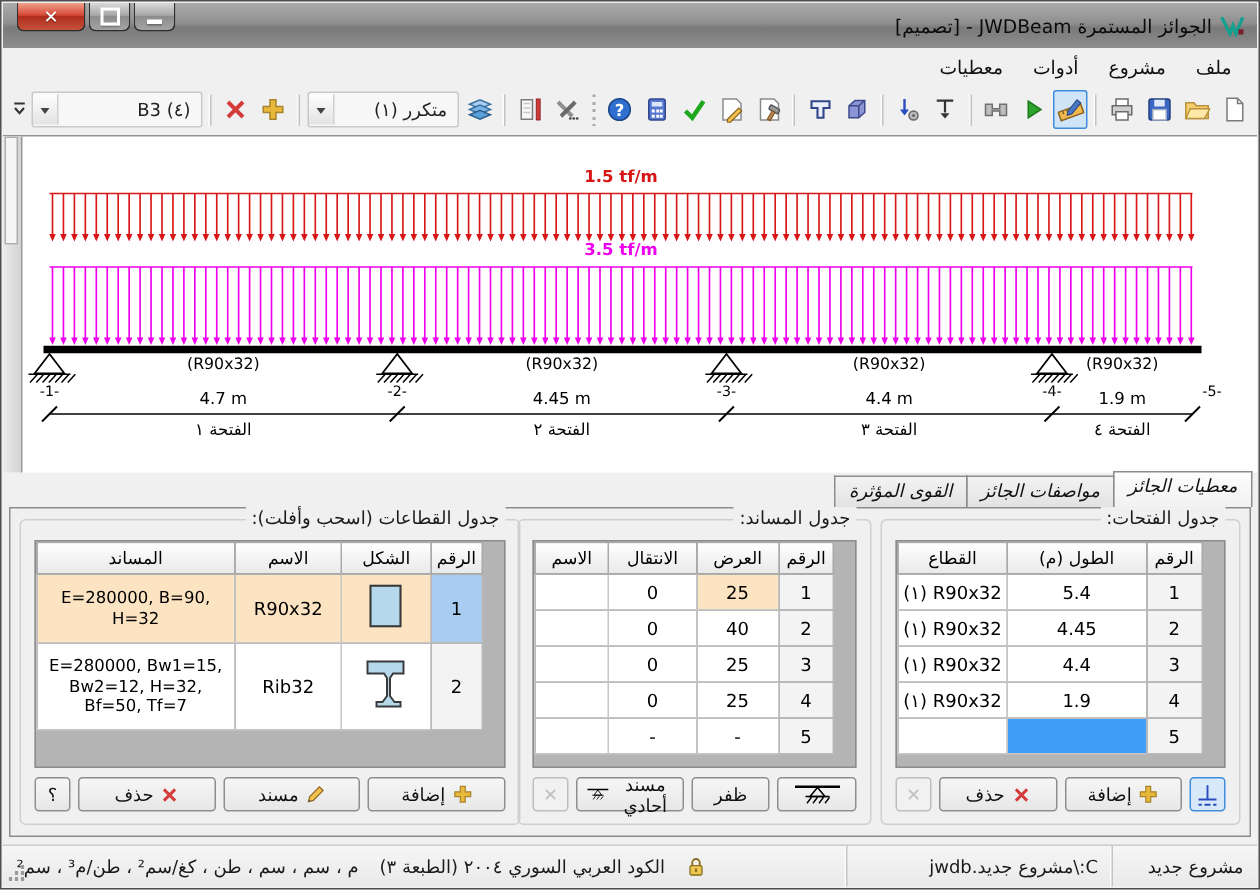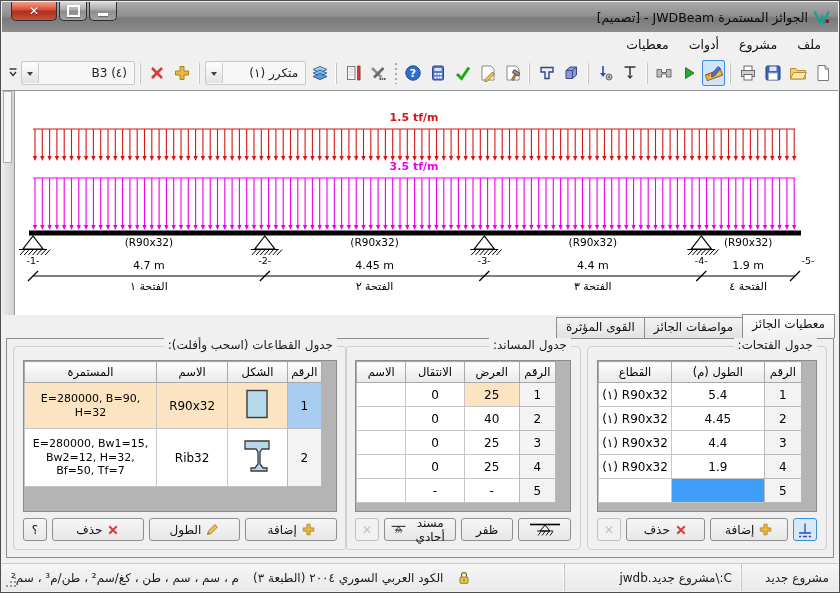--- a/index.html
+++ b/index.html
@@ -42,21 +42,21 @@
   .vthumb{position:absolute;left:1px;right:2px;top:0;height:72px;background:#f5f5f5;border:1px solid #adadad;box-sizing:border-box;}
   .canvas svg{position:absolute;left:13px;top:0;}
   .lbl-load{font:bold 11px "DejaVu Sans",sans-serif;}
   .lbl-sup{font:9.5px "DejaVu Sans",sans-serif;}
   .lbl-sec{font:10.5px "DejaVu Sans",sans-serif;}
   .lbl-dim{font:11px "DejaVu Sans",sans-serif;}
   .lbl-span{font:11px "DejaVu Sans",sans-serif;direction:rtl;}
   
   .tabs{position:absolute;right:5px;top:316px;height:21px;display:flex;direction:rtl;align-items:flex-end;z-index:3;}
   .tab{font-size:12px;color:#111;padding:2px 9px 3px;border:1px solid #8c8c8c;border-bottom:none;
-    background:linear-gradient(180deg,#f3f3f3,#e2e2e2);height:15px;margin-inline-start:-1px;cursor:default;}
+    background:linear-gradient(180deg,#f3f3f3,#e2e2e2);height:15px;margin-inline-start:-1px;cursor:default;font-style:italic;}
   .tab.active{background:linear-gradient(180deg,#fdfdfd,#f1f1f1);height:18px;position:relative;z-index:4;}
   .tabpanel{position:absolute;left:5px;right:5px;top:337px;height:220px;background:#f0f0f0;border:1px solid #8c8c8c;box-sizing:border-box;z-index:2;}
   
   .gb{position:absolute;top:7px;height:204px;border:1px solid #cfcfcf;border-radius:4px;box-sizing:border-box;}
   .gb-title{position:absolute;top:-9px;right:9px;background:#f0f0f0;padding:0 4px;font-size:12px;color:#1a1a1a;direction:rtl;white-space:nowrap;text-align:center;}
   .gb-spans{right:6px;width:240px;}
   .gb-supports{right:252px;width:236px;}
   .gb-sections{left:6px;width:334px;}
   
   .grid{position:absolute;left:9px;right:9px;top:13px;height:150px;background:#b4b4b4;border:1px solid #8c8c8c;
@@ -487,21 +487,21 @@
 
     <div class="gb gb-sections">
       <span class="gb-title">جدول القطاعات (اسحب وأفلت):</span>
       <div class="grid">
           <table>
             <tbody>
               <tr>
                 <th style="width: 30px;">الرقم</th>
                 <th style="width: 58px;">الشكل</th>
                 <th style="width: 70px;">الاسم</th>
-                <th style="width: 138px;">المستمرة</th>
+                <th style="width: 138px;">المساند</th>
               </tr>
               <tr style="height: 46px;">
                 <td class="numcell hlnum">1</td>
                 <td class="hlcell"><svg width="26" height="33" viewBox="0 0 26 33">
                     <rect x="3" y="2.5" width="20" height="27" fill="#b5d9ea" stroke="#3a3a3a" stroke-width="1.4"></rect>
                   </svg></td>
                 <td class="hlcell">R90x32</td>
                 <td class="infocell hlcell">E=280000, B=90, H=32</td>
               </tr>
               <tr style="height: 58px;">
@@ -520,21 +520,21 @@
           <svg width="13" height="13" viewBox="0 0 16 16">
               <path d="M6 1.5h4v4.5h4.5v4H10v4.5H6V10H1.5V6H6z" fill="#e8b83a" stroke="#a8842a"></path>
             </svg>
           <span>إضافة</span>
         </button>
         <button class="btn grow">
           <svg width="13" height="13" viewBox="0 0 16 16">
               <path d="M2 14l1-4 8-8 3 3-8 8z" fill="#f2c14e" stroke="#8a6420"></path>
               <path d="M2 14l1.2-1.2" stroke="#555"></path>
             </svg>
-          <span>الطول</span>
+          <span>مسند</span>
         </button>
         <button class="btn grow">
           <svg width="12" height="12" viewBox="0 0 16 16">
               <path d="M3 3l10 10M13 3L3 13" stroke="#d43c3c" stroke-width="2.6"></path>
             </svg>
           <span>حذف</span>
         </button>
         <button class="btn small">
             <span>؟</span>
           </button>

